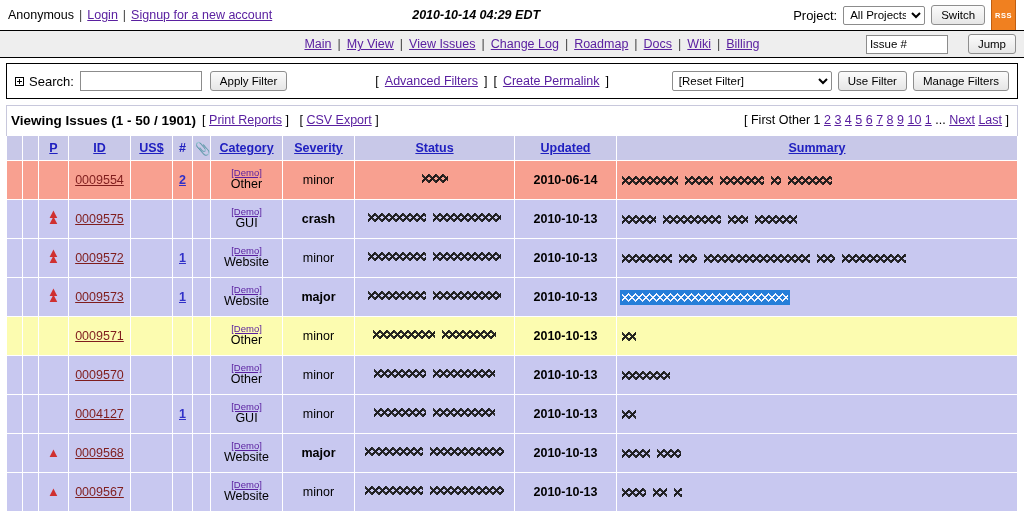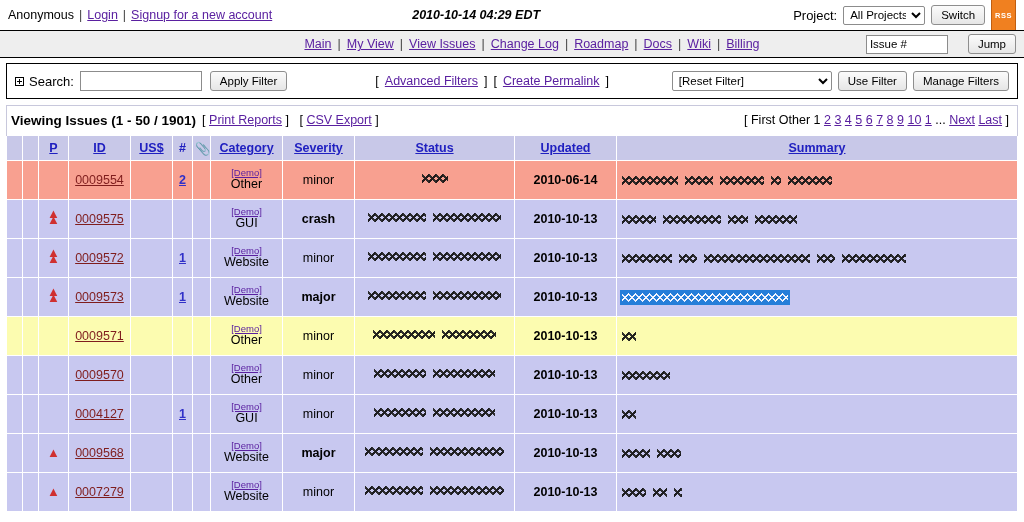--- a/index.html
+++ b/index.html
@@ -598,21 +598,21 @@
                 <span class="blob" style="width:28px"></span>
                 <span class="blobgap"></span>
                 <span class="blob" style="width:24px"></span>
               </span>
             </td>
           </tr>
           <tr class="row-normal">
             <td></td>
             <td></td>
             <td><span class="chev">▲</span></td>
-            <td><a class="idlink" href="#">0007279</a></td>
+            <td><a class="idlink" href="#">0009567</a></td>
             <td></td>
             <td></td>
             <td></td>
             <td class="cat"><span class="demo-tag"><a href="#">[Demo]</a></span><span class="catname">Website</span></td>
             <td><span class="">minor</span></td>
             <td class="status-cell"><span class="status-inner">
                 <span class="blob" style="width:58px"></span>
                 <span class="blobgap"></span>
                 <span class="blob" style="width:74px"></span>
               </span></td>

